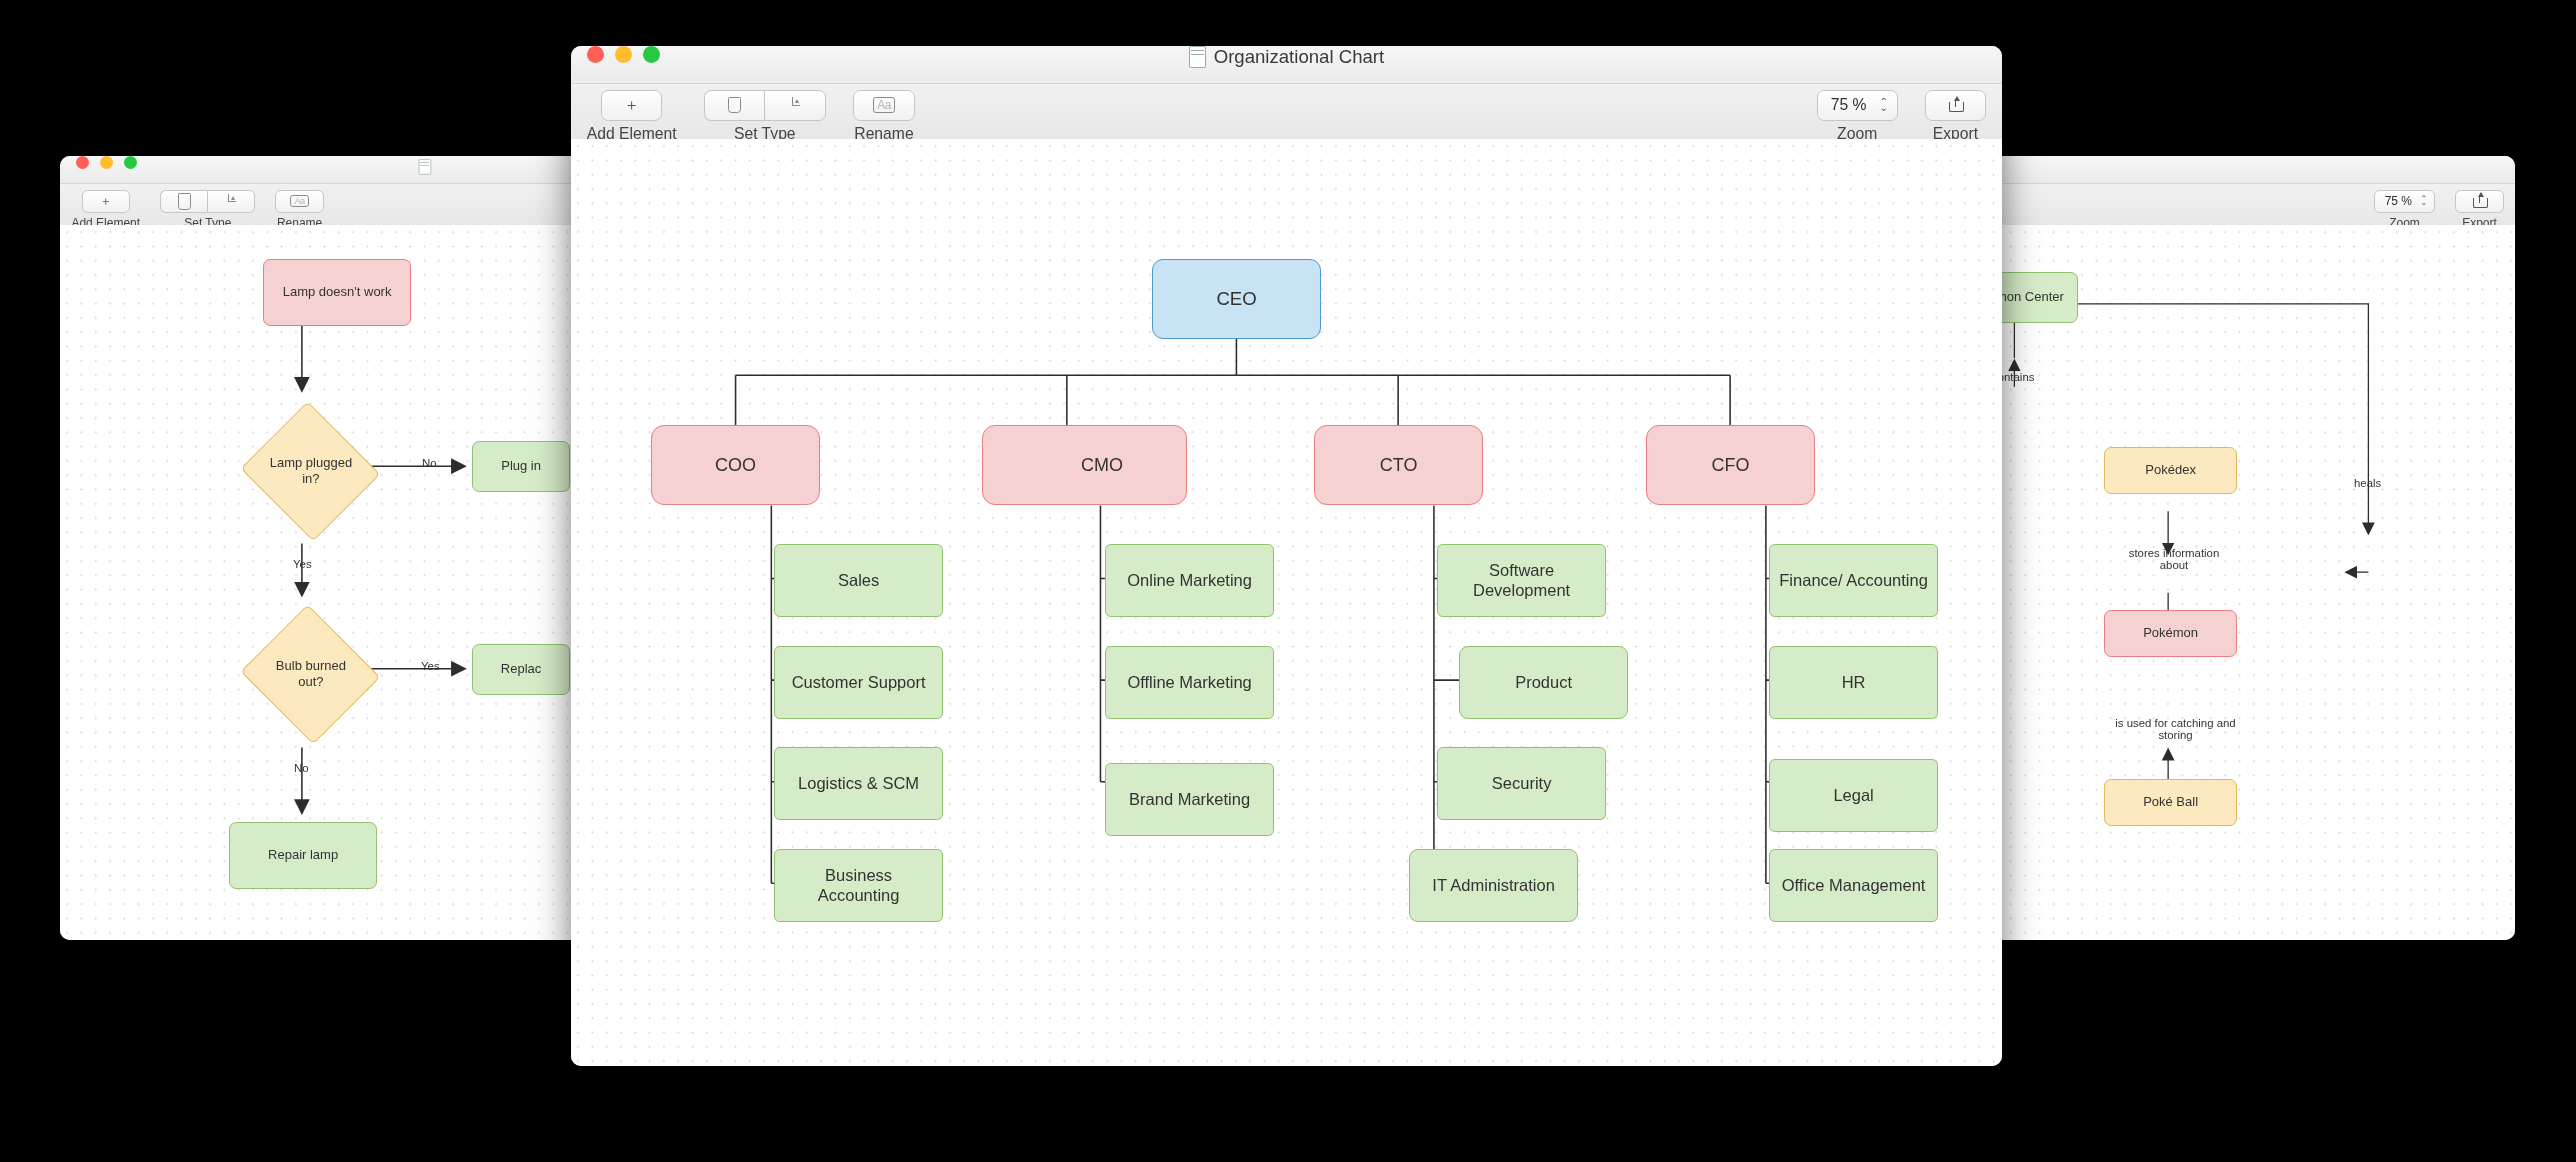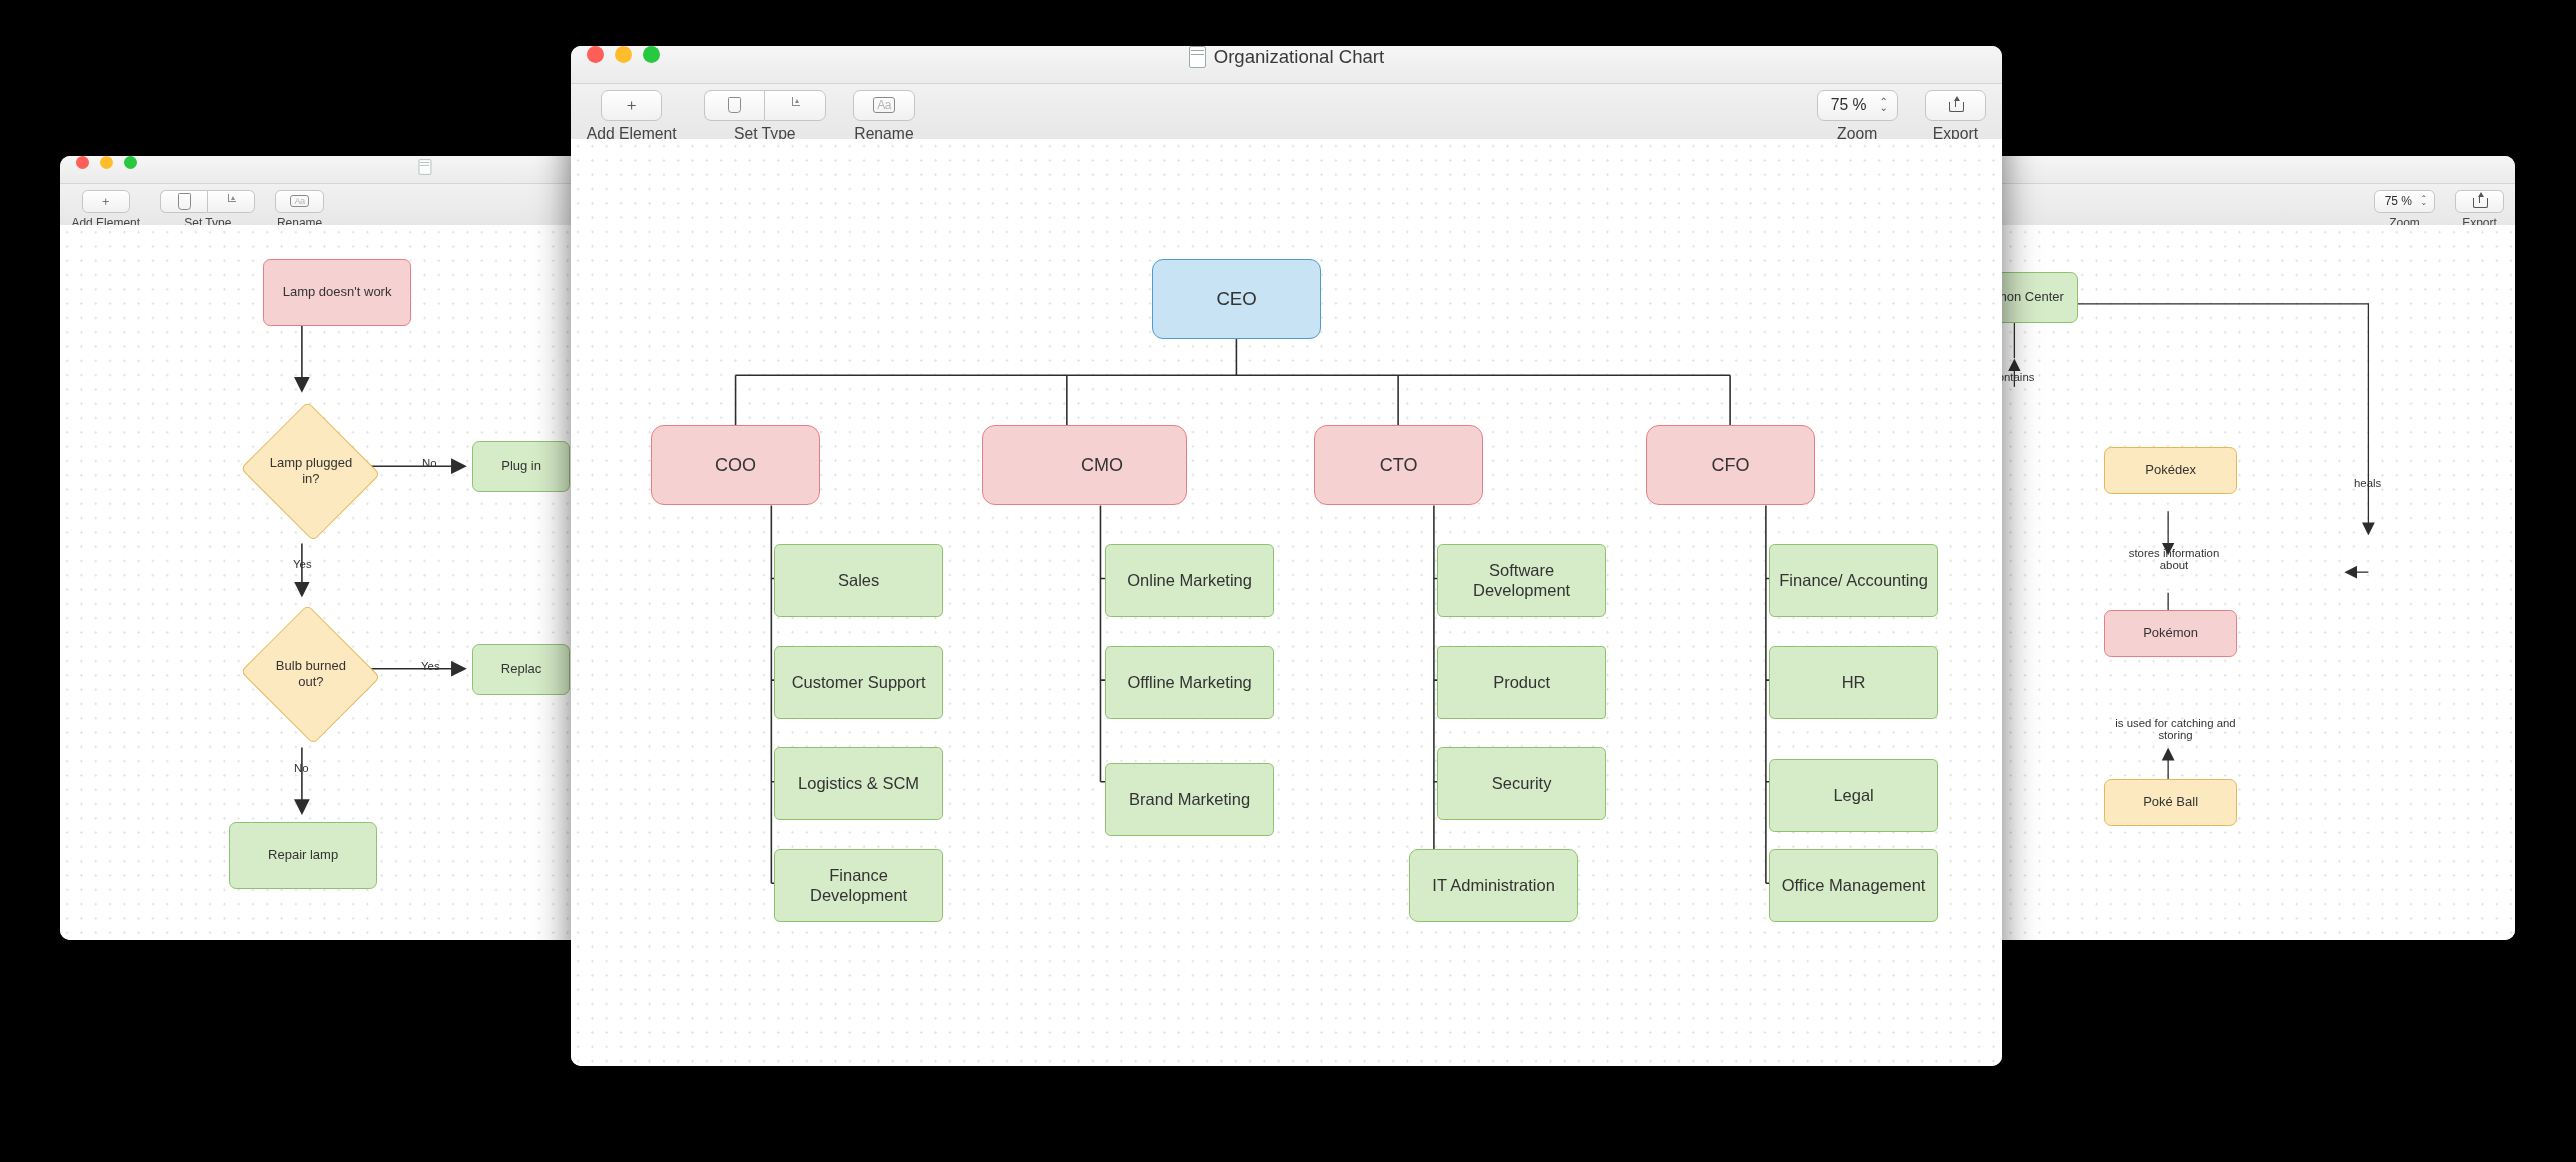--- a/index.html
+++ b/index.html
@@ -329,28 +329,28 @@
       <div class="node n-blue n-big" style="left:581px; top:120px; width:150px; height:69px; border-radius:11px; font-size:18.6px;">CEO</div>
 
       <div class="node n-red n-big" style="left:80px; top:286px; width:150px; height:69px; border-radius:13px;">COO</div>
       <div class="node n-red n-big" style="left:411px; top:286px; width:150px; height:69px; border-radius:13px;padding-left:44px;">CMO</div>
       <div class="node n-red n-big" style="left:743px; top:286px; width:150px; height:69px; border-radius:13px;">CTO</div>
       <div class="node n-red n-big" style="left:1075px; top:286px; width:150px; height:69px; border-radius:13px;">CFO</div>
 
       <div class="node n-green" style="left:203px; top:405px; width:150px; height:62px; border-radius:5.7px;">Sales</div>
       <div class="node n-green" style="left:203px; top:507px; width:150px; height:62px; border-radius:5.7px;">Customer Support</div>
       <div class="node n-green" style="left:203px; top:608px; width:150px; height:62px; border-radius:5.7px;">Logistics &amp; SCM</div>
-      <div class="node n-green" style="left:203px; top:710px; width:150px; height:62px; border-radius:5.7px;">Finance Development</div>
+      <div class="node n-green" style="left:203px; top:710px; width:150px; height:62px; border-radius:5.7px;">Business Accounting</div>
 
       <div class="node n-green" style="left:534px; top:405px; width:150px; height:62px; border-radius:5.7px;">Online Marketing</div>
       <div class="node n-green" style="left:534px; top:507px; width:150px; height:62px; border-radius:5.7px;">Offline Marketing</div>
       <div class="node n-green" style="left:534px; top:608px; width:150px; height:62px; border-radius:5.7px;margin-top:16px;">Brand Marketing</div>
 
       <div class="node n-green" style="left:866px; top:405px; width:150px; height:62px; border-radius:5.7px;">Software Development</div>
-      <div class="node n-green" style="left:866px; top:507px; width:150px; height:62px; border-radius:4px;">Product</div>
+      <div class="node n-green" style="left:888px; top:507px; width:150px; height:62px; border-radius:9px;">Product</div>
       <div class="node n-green" style="left:866px; top:608px; width:150px; height:62px; border-radius:5.7px;">Security</div>
       <div class="node n-green" style="left:838px; top:710px; width:150px; height:62px; border-radius:9px;">IT Administration</div>
 
       <div class="node n-green" style="left:1198px; top:405px; width:150px; height:62px; border-radius:5.7px;">Finance/ Accounting</div>
       <div class="node n-green" style="left:1198px; top:507px; width:150px; height:62px; border-radius:5.7px;">HR</div>
       <div class="node n-green" style="left:1198px; top:608px; width:150px; height:62px; border-radius:5.7px;margin-top:12px;">Legal</div>
       <div class="node n-green" style="left:1198px; top:710px; width:150px; height:62px; border-radius:5.7px;">Office Management</div>
     </div>
   </div>
 

